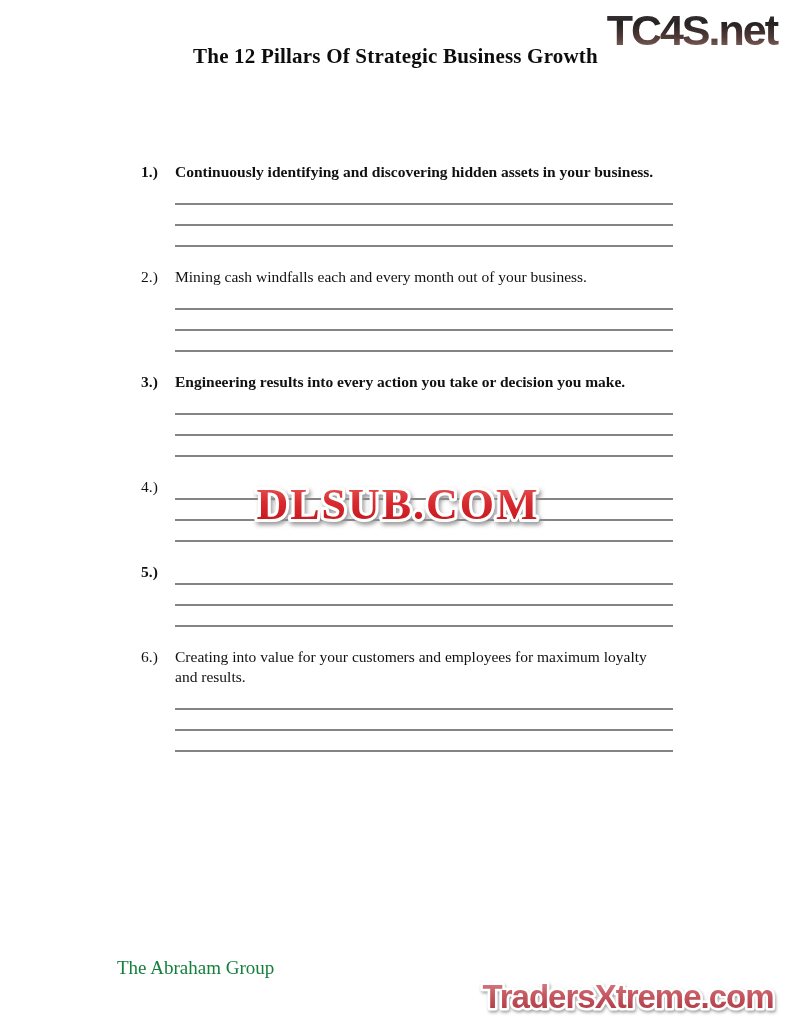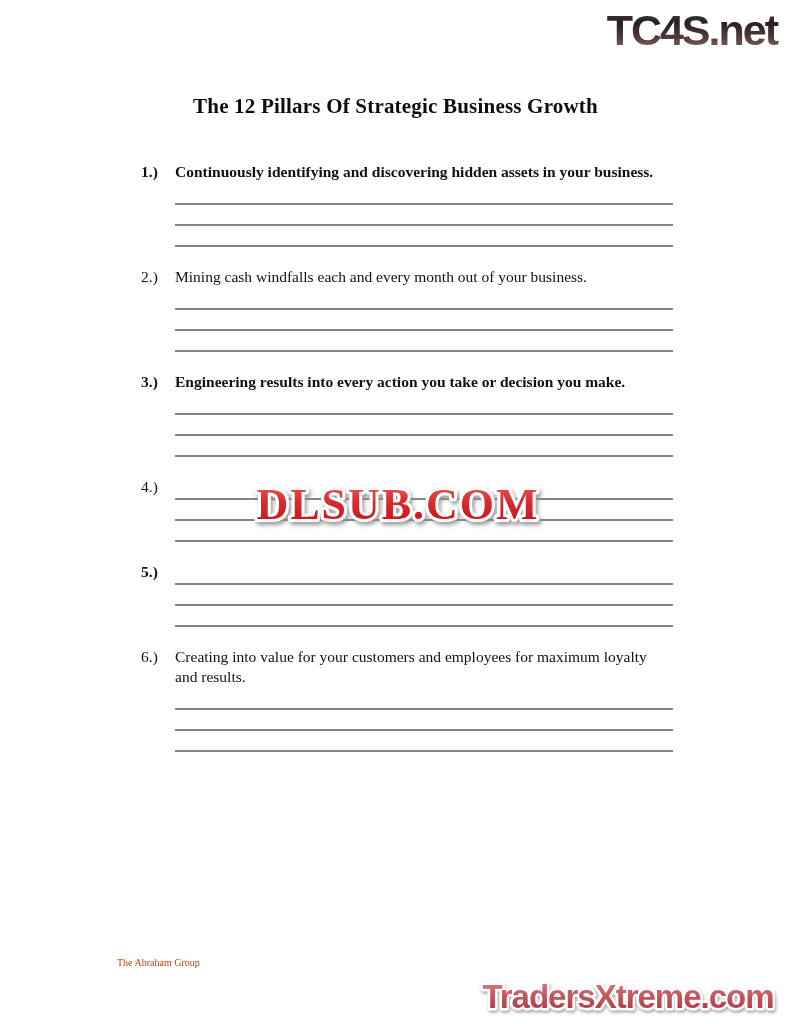--- a/index.html
+++ b/index.html
@@ -10,21 +10,21 @@
     margin: 0 auto;
     background: #ffffff;
     font-family: "Liberation Serif", serif;
     color: #111111;
     overflow: hidden;
   }
 
   
   .doc-title {
     margin: 0;
-    padding-top: 94px;
+    padding-top: 44px;
     text-align: center;
     font-size: 21px;
     font-weight: bold;
     letter-spacing: 0.2px;
     color: #0d0d0d;
   }
 
   
   .content {
     position: absolute;
@@ -55,22 +55,22 @@
   .blank-line {
     height: 19px;
     border-bottom: 2px solid #848484;
   }
 
   
   .footer-text {
     position: absolute;
     left: 117px;
     top: 957px;
-    font-size: 10px;
-    color: #c2410c;
+    font-size: 19px;
+    color: #15803d;
   }
 
   
   .wm { position: absolute; pointer-events: none; }
   .wm-tc4s   { top: 0px;   right: 8px;  }
   .wm-dlsub  { top: 472px; left: 240px; }
   .wm-traders{ top: 976px; right: 2px;  }
 </style>
 </head>
 <body>

